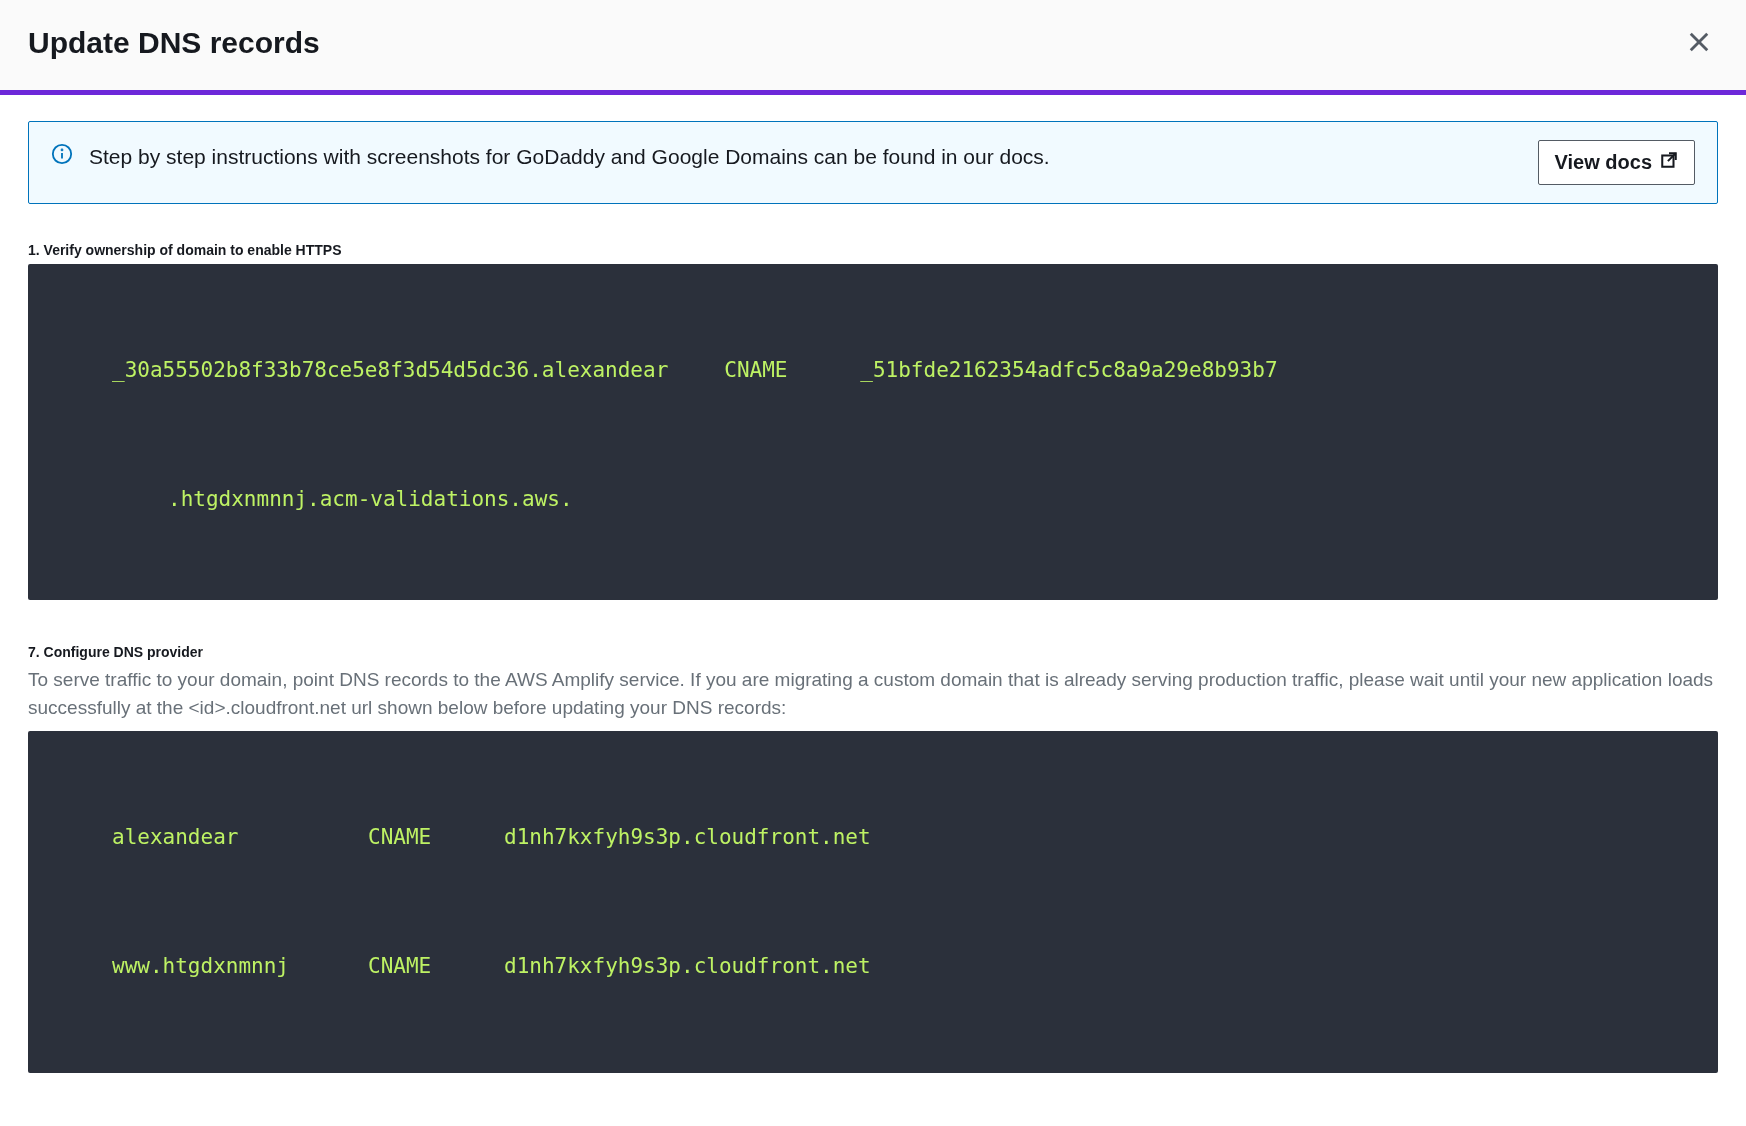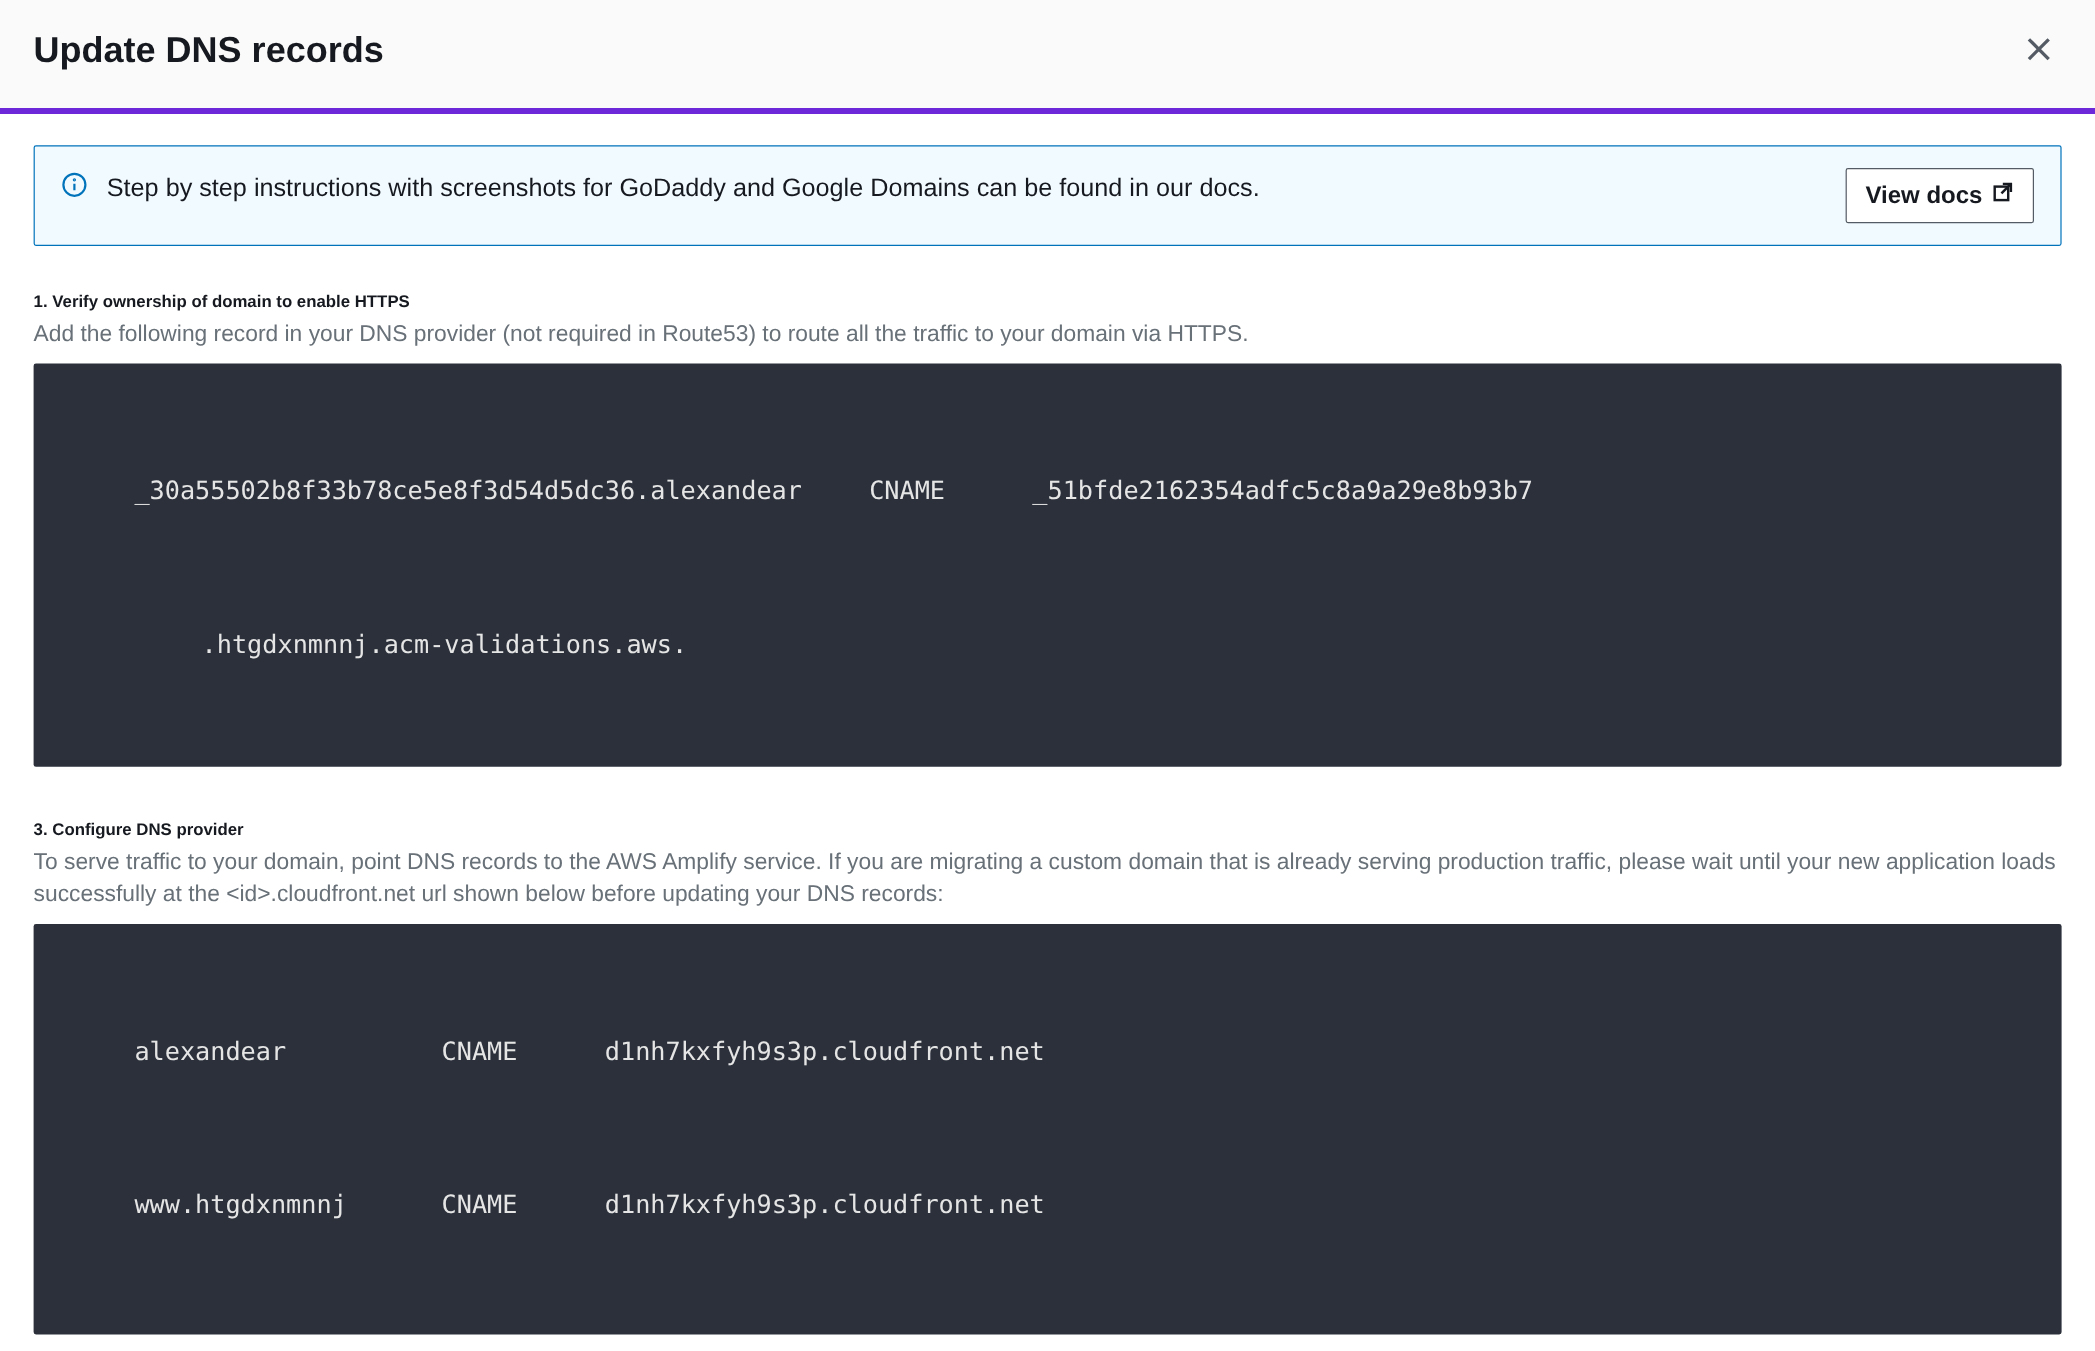--- a/index.html
+++ b/index.html
@@ -103,21 +103,21 @@
     margin-bottom: 6px;
   }
   .section-desc {
     font-size: 19px;
     color: #687078;
     line-height: 1.45;
     margin-bottom: 10px;
   }
   .code-block {
     background: #2b303b;
-    color: #e5e5e5;
+    color: #bef264;
     font-family: "Monaco", "Menlo", "Consolas", monospace;
     font-size: 21px;
     padding: 22px 28px 22px 84px;
     border-radius: 2px;
     line-height: 1.5;
     overflow-x: auto;
     white-space: pre;
   }
   .code-row {
     display: flex;
@@ -168,33 +168,32 @@
             <rect x="2" y="4" width="10" height="10"></rect>
             <polyline points="8,2 14,2 14,8"></polyline>
             <line x1="14" y1="2" x2="7" y2="9"></line>
           </svg>
         </span>
       </button>
     </div>
 
     <div class="section">
       <div class="section-title">1. Verify ownership of domain to enable HTTPS</div>
-      <div class="section-desc">Add the following record in your DNS provider (not required in Route53) to route all the traffic to your domain via HTTPS.</div>
       <div class="code-block code-block-1">
         <div class="code-row">
           <span class="col-a">_30a55502b8f33b78ce5e8f3d54d5dc36.alexandear</span>
           <span class="col-b">CNAME</span>
           <span class="col-c">_51bfde2162354adfc5c8a9a29e8b93b7</span>
         </div>
         <div class="code-hang">.htgdxnmnnj.acm-validations.aws.</div>
       </div>
     </div>
 
     <div class="section">
-      <div class="section-title">3. Configure DNS provider</div>
+      <div class="section-title">7. Configure DNS provider</div>
       <div class="section-desc">To serve traffic to your domain, point DNS records to the AWS Amplify service. If you are migrating a custom domain that is already serving production traffic, please wait until your new application loads successfully at the &lt;id&gt;.cloudfront.net url shown below before updating your DNS records:</div>
       <div class="code-block code-block-2">
         <div class="code-row">
           <span class="col-a">alexandear</span>
           <span class="col-b">CNAME</span>
           <span class="col-c">d1nh7kxfyh9s3p.cloudfront.net</span>
         </div>
         <div class="code-row" style="margin-top:22px;">
           <span class="col-a">www.htgdxnmnnj</span>
           <span class="col-b">CNAME</span>

